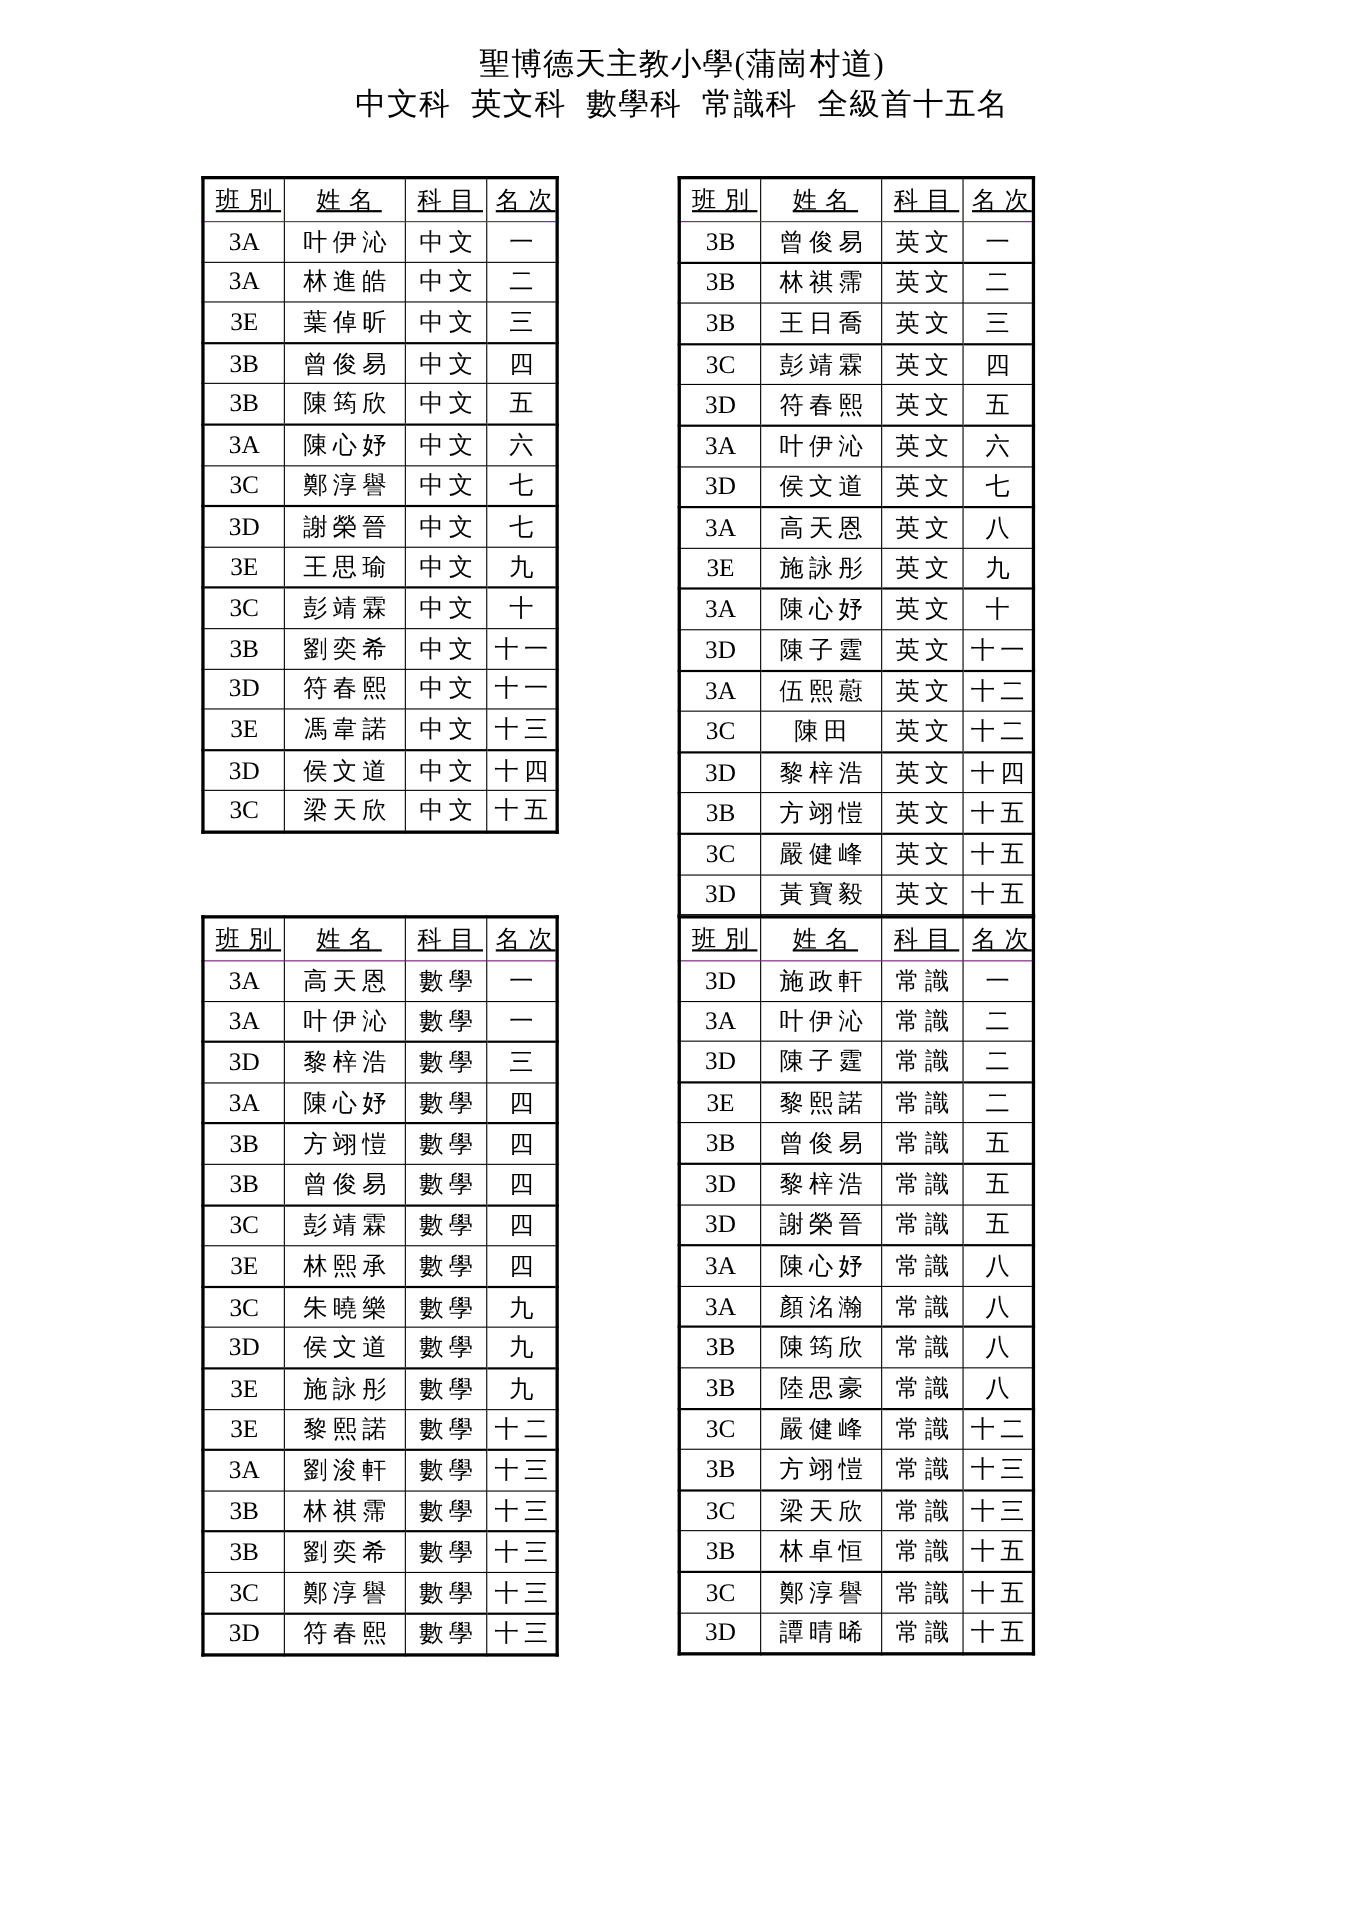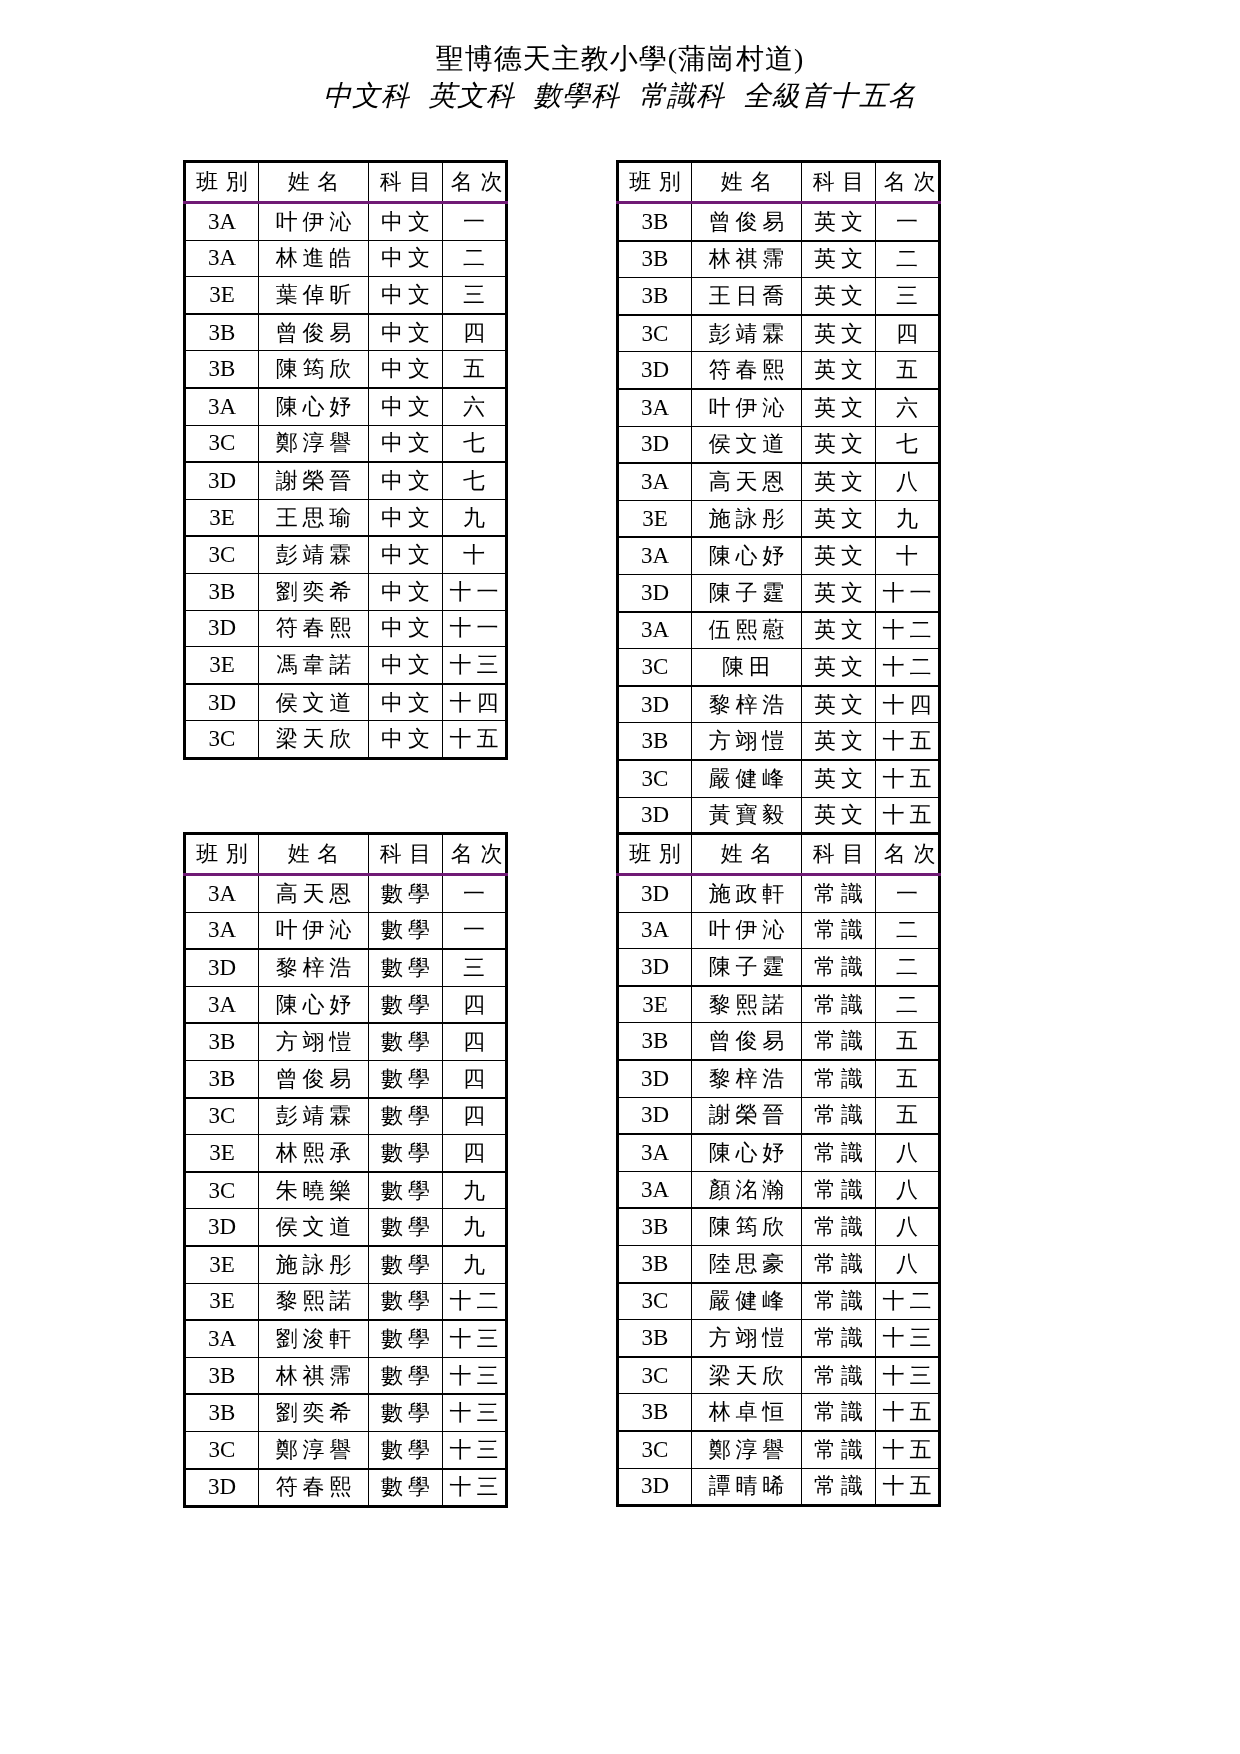--- a/index.html
+++ b/index.html
@@ -13,21 +13,21 @@
   }
   .title-block {
     position:absolute; top:40px; left:0; width:100%;
     text-align:center;
   }
   .title-line {
     font-size:28px; line-height:37px;
     letter-spacing:1px;
     white-space:pre;
   }
-  .title-line.subjects { word-spacing:10px;font-style:italic; }
+  .title-line.subjects { word-spacing:10px; }
 
   table.rank-table {
     position:absolute;
     border-collapse:collapse;
     table-layout:fixed;
     width:322px;
     border:3px solid #000;
     background:#fff;
   }
   #t0 { left:183px; top:160px; }
@@ -43,22 +43,22 @@
     text-align:center; vertical-align:middle;
     padding:0;
     font-weight:normal;
     font-size:22px;
     height:35.6px;
     overflow:hidden;
     white-space:nowrap;
   }
   .rank-table th {
     height:38px;
-    border-bottom:3px solid #701a75;
-    letter-spacing:0.35em; text-indent:0.35em;
+    border-bottom:1px solid #701a75;
+    letter-spacing:0.35em; text-indent:0.35em;text-decoration:underline;
   }
   .rank-table td.c-name, .rank-table td.c-subject, .rank-table td.c-rank {
     letter-spacing:0.22em; text-indent:0.22em;
   }
   .rank-table td.c-class { font-size:23px; }
   .rank-table tr.group-end td { border-bottom:2.5px solid #000; }
   .rank-table tbody tr:last-child td { border-bottom:none; }
 
   .col-class   { width:74px; }
   .col-name    { width:110px; }

